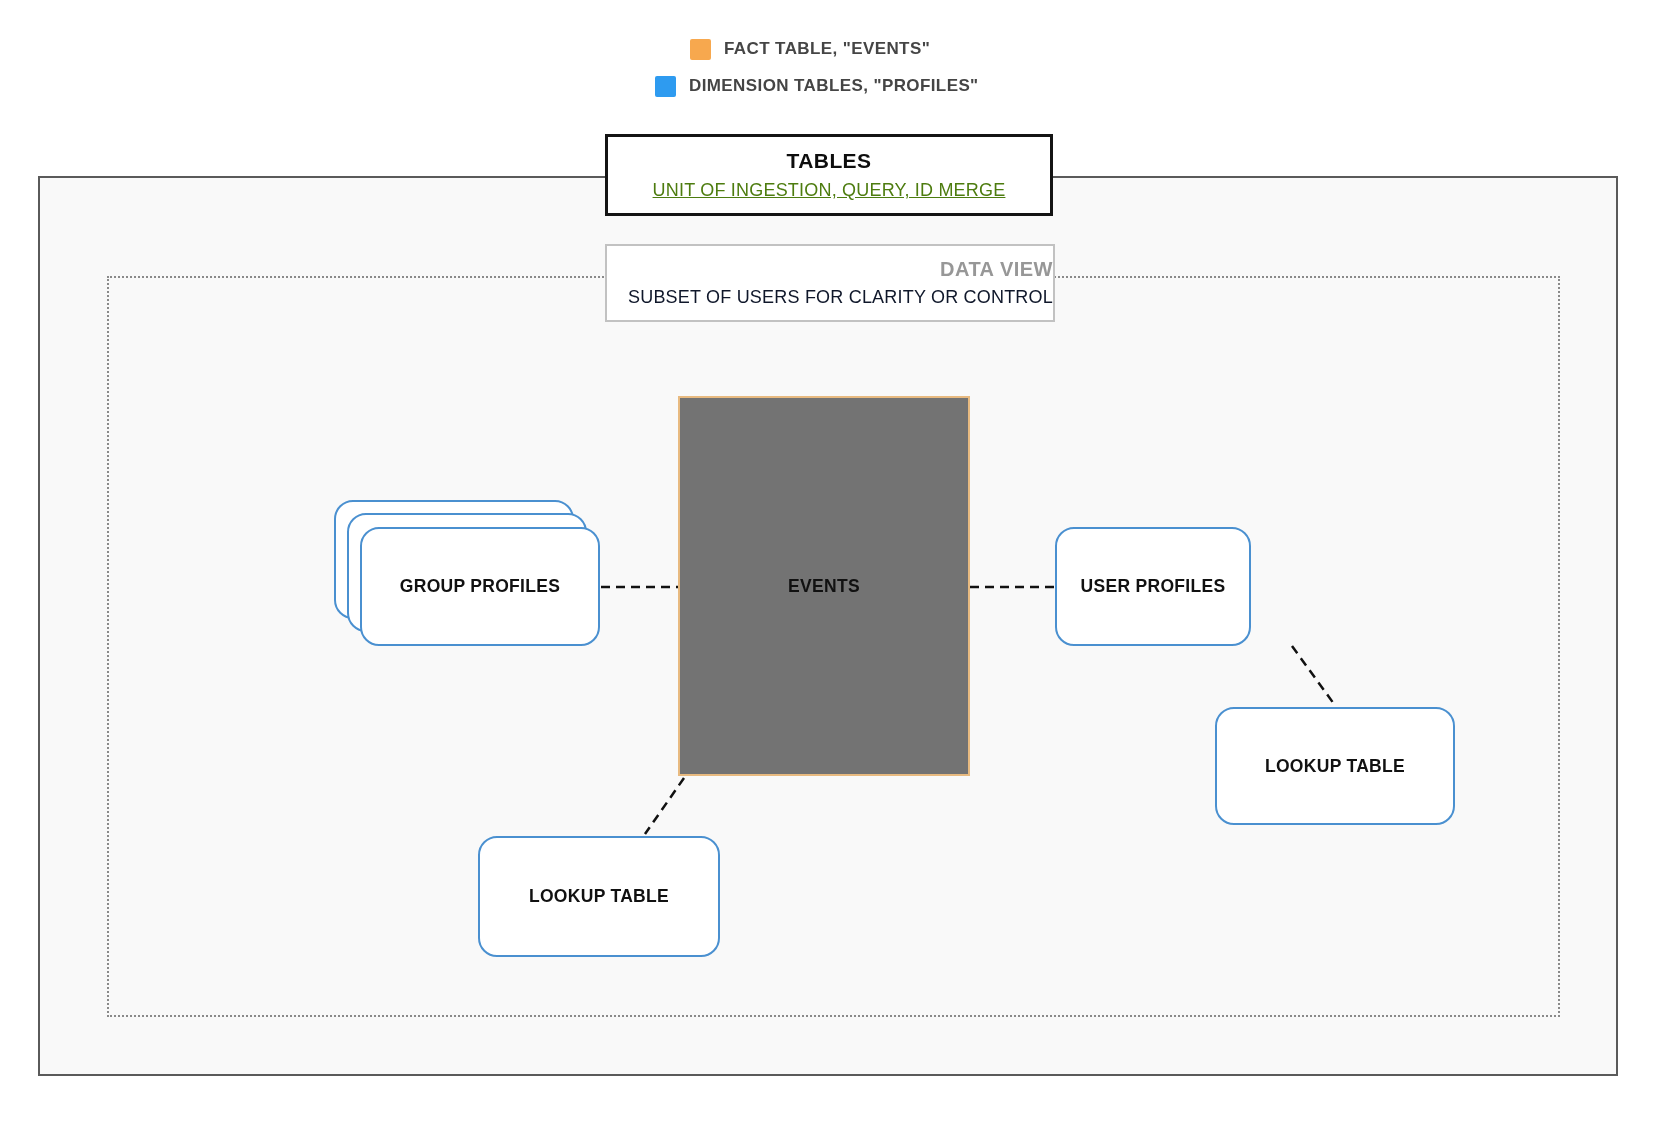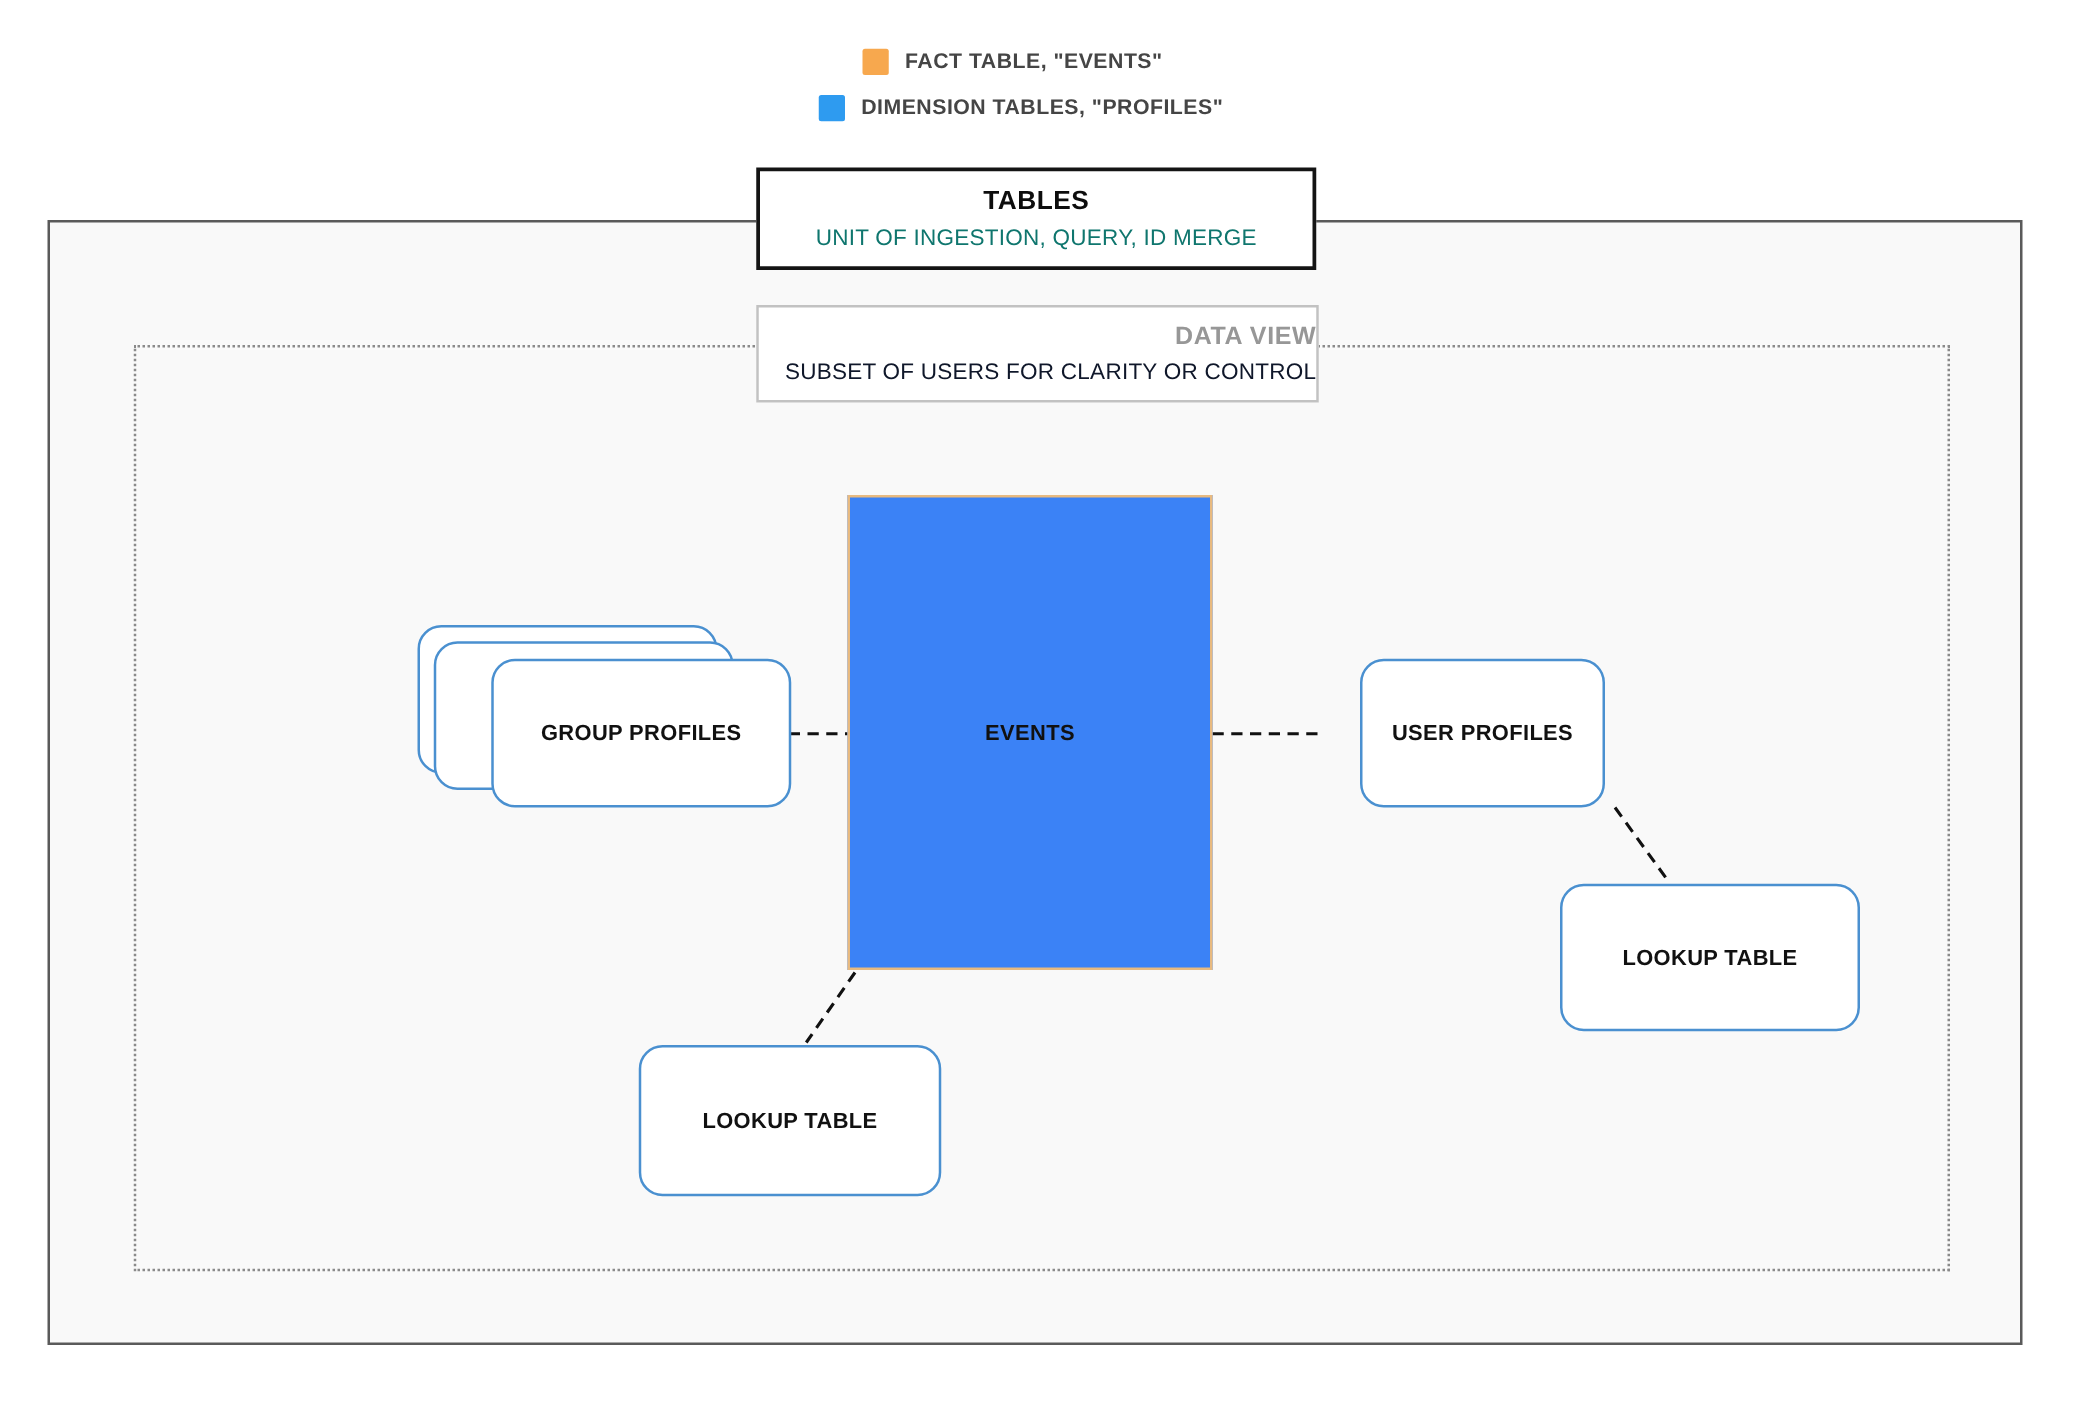--- a/index.html
+++ b/index.html
@@ -65,22 +65,23 @@
     display: flex; flex-direction: column;
     align-items: center; justify-content: center;
     gap: 7px;
     z-index: 6;
   }
   .project-box .title {
     font-size: 21px; font-weight: bold; color: #0d0d0d;
     letter-spacing: 0.4px;
   }
   .project-box .subtitle {
-    font-size: 18px; color: #0f766e;
+    font-size: 18px; color: #4d7c0f;
     letter-spacing: 0.2px;
+    text-decoration: underline;
   }
 
   .dataview-box {
     position: absolute;
     left: 605px; top: 244px;
     width: 450px; height: 78px;
     background: #ffffff;
     border: 2px solid #c2c2c2;
     display: flex; flex-direction: column;
     align-items: flex-end; justify-content: center;
@@ -103,35 +104,34 @@
     width: 1664px; height: 1128px;
     z-index: 2;
     pointer-events: none;
   }
 
   
   .events-box {
     position: absolute;
     left: 678px; top: 396px;
     width: 292px; height: 380px;
-    background: #3b82f6;
+    background: #737373;
     border: 2px solid #e8ba80;
     display: flex; align-items: center; justify-content: center;
     z-index: 3;
   }
 
   
   .node {
     position: absolute;
     background: #ffffff;
     border: 2px solid #4a90d0;
     border-radius: 19px;
     display: flex; align-items: center; justify-content: center;
     z-index: 4;
-    margin-left: 33px;
   }
   .node-label {
     font-size: 17.5px;
     font-weight: bold;
     color: #111111;
     letter-spacing: 0.3px;
     white-space: nowrap;
   }
   .stack-card {
     position: absolute;

